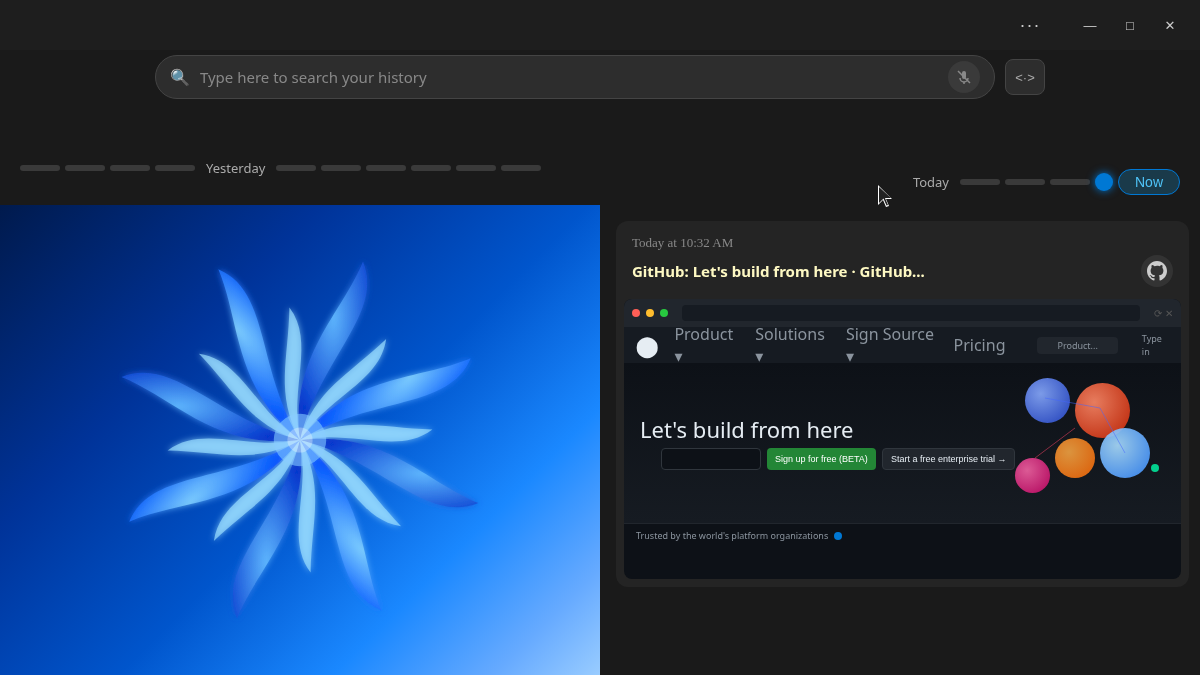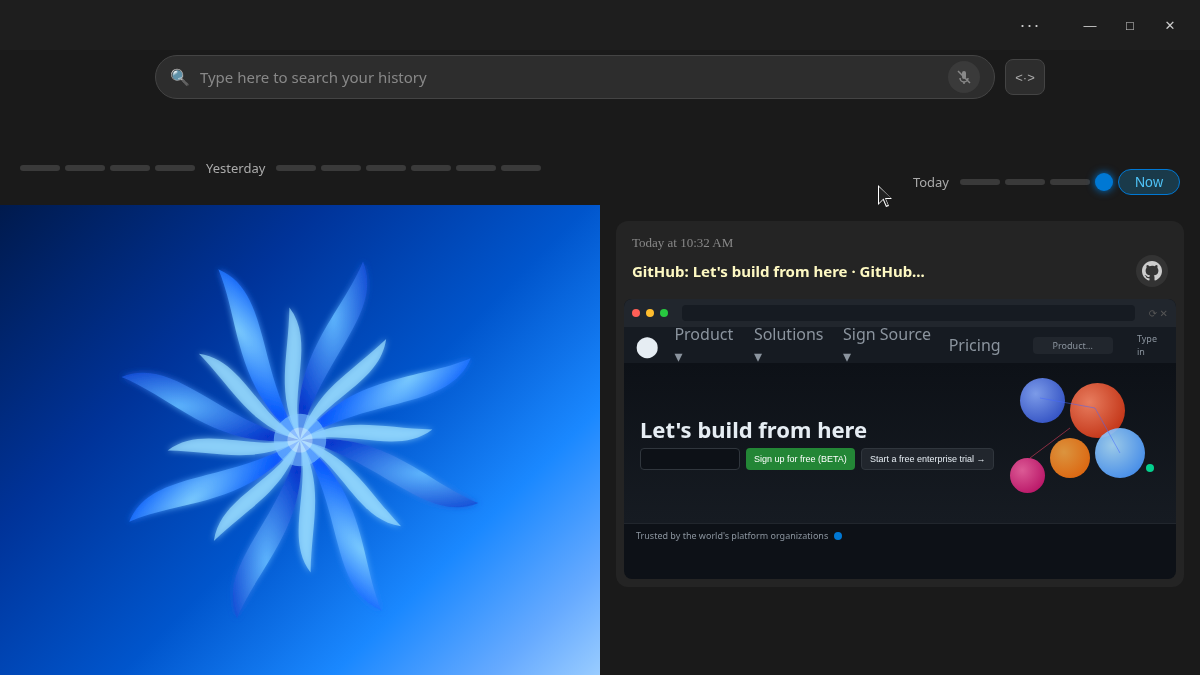--- a/index.html
+++ b/index.html
@@ -308,35 +308,36 @@
       overflow: hidden;
     }
 
     .gh-hero-left {
       flex: 1;
     }
 
     .gh-hero-title {
       color: #e6edf3;
       font-size: 22px;
-      font-weight: 700;
+      font-weight: 400;
       line-height: 1.2;
       margin-bottom: 6px;
     }
 
     .gh-hero-sub {
       color: #8b949e;
       font-size: 10px;
       margin-bottom: 10px;
     }
 
     .gh-cta-row {
       display: flex;
       gap: 6px;
       align-items: center;
+      margin-left: 21px;
     }
 
     .gh-input {
       height: 22px;
       width: 100px;
       background: #0d1117;
       border: 1px solid #30363d;
       border-radius: 4px;
     }
 

